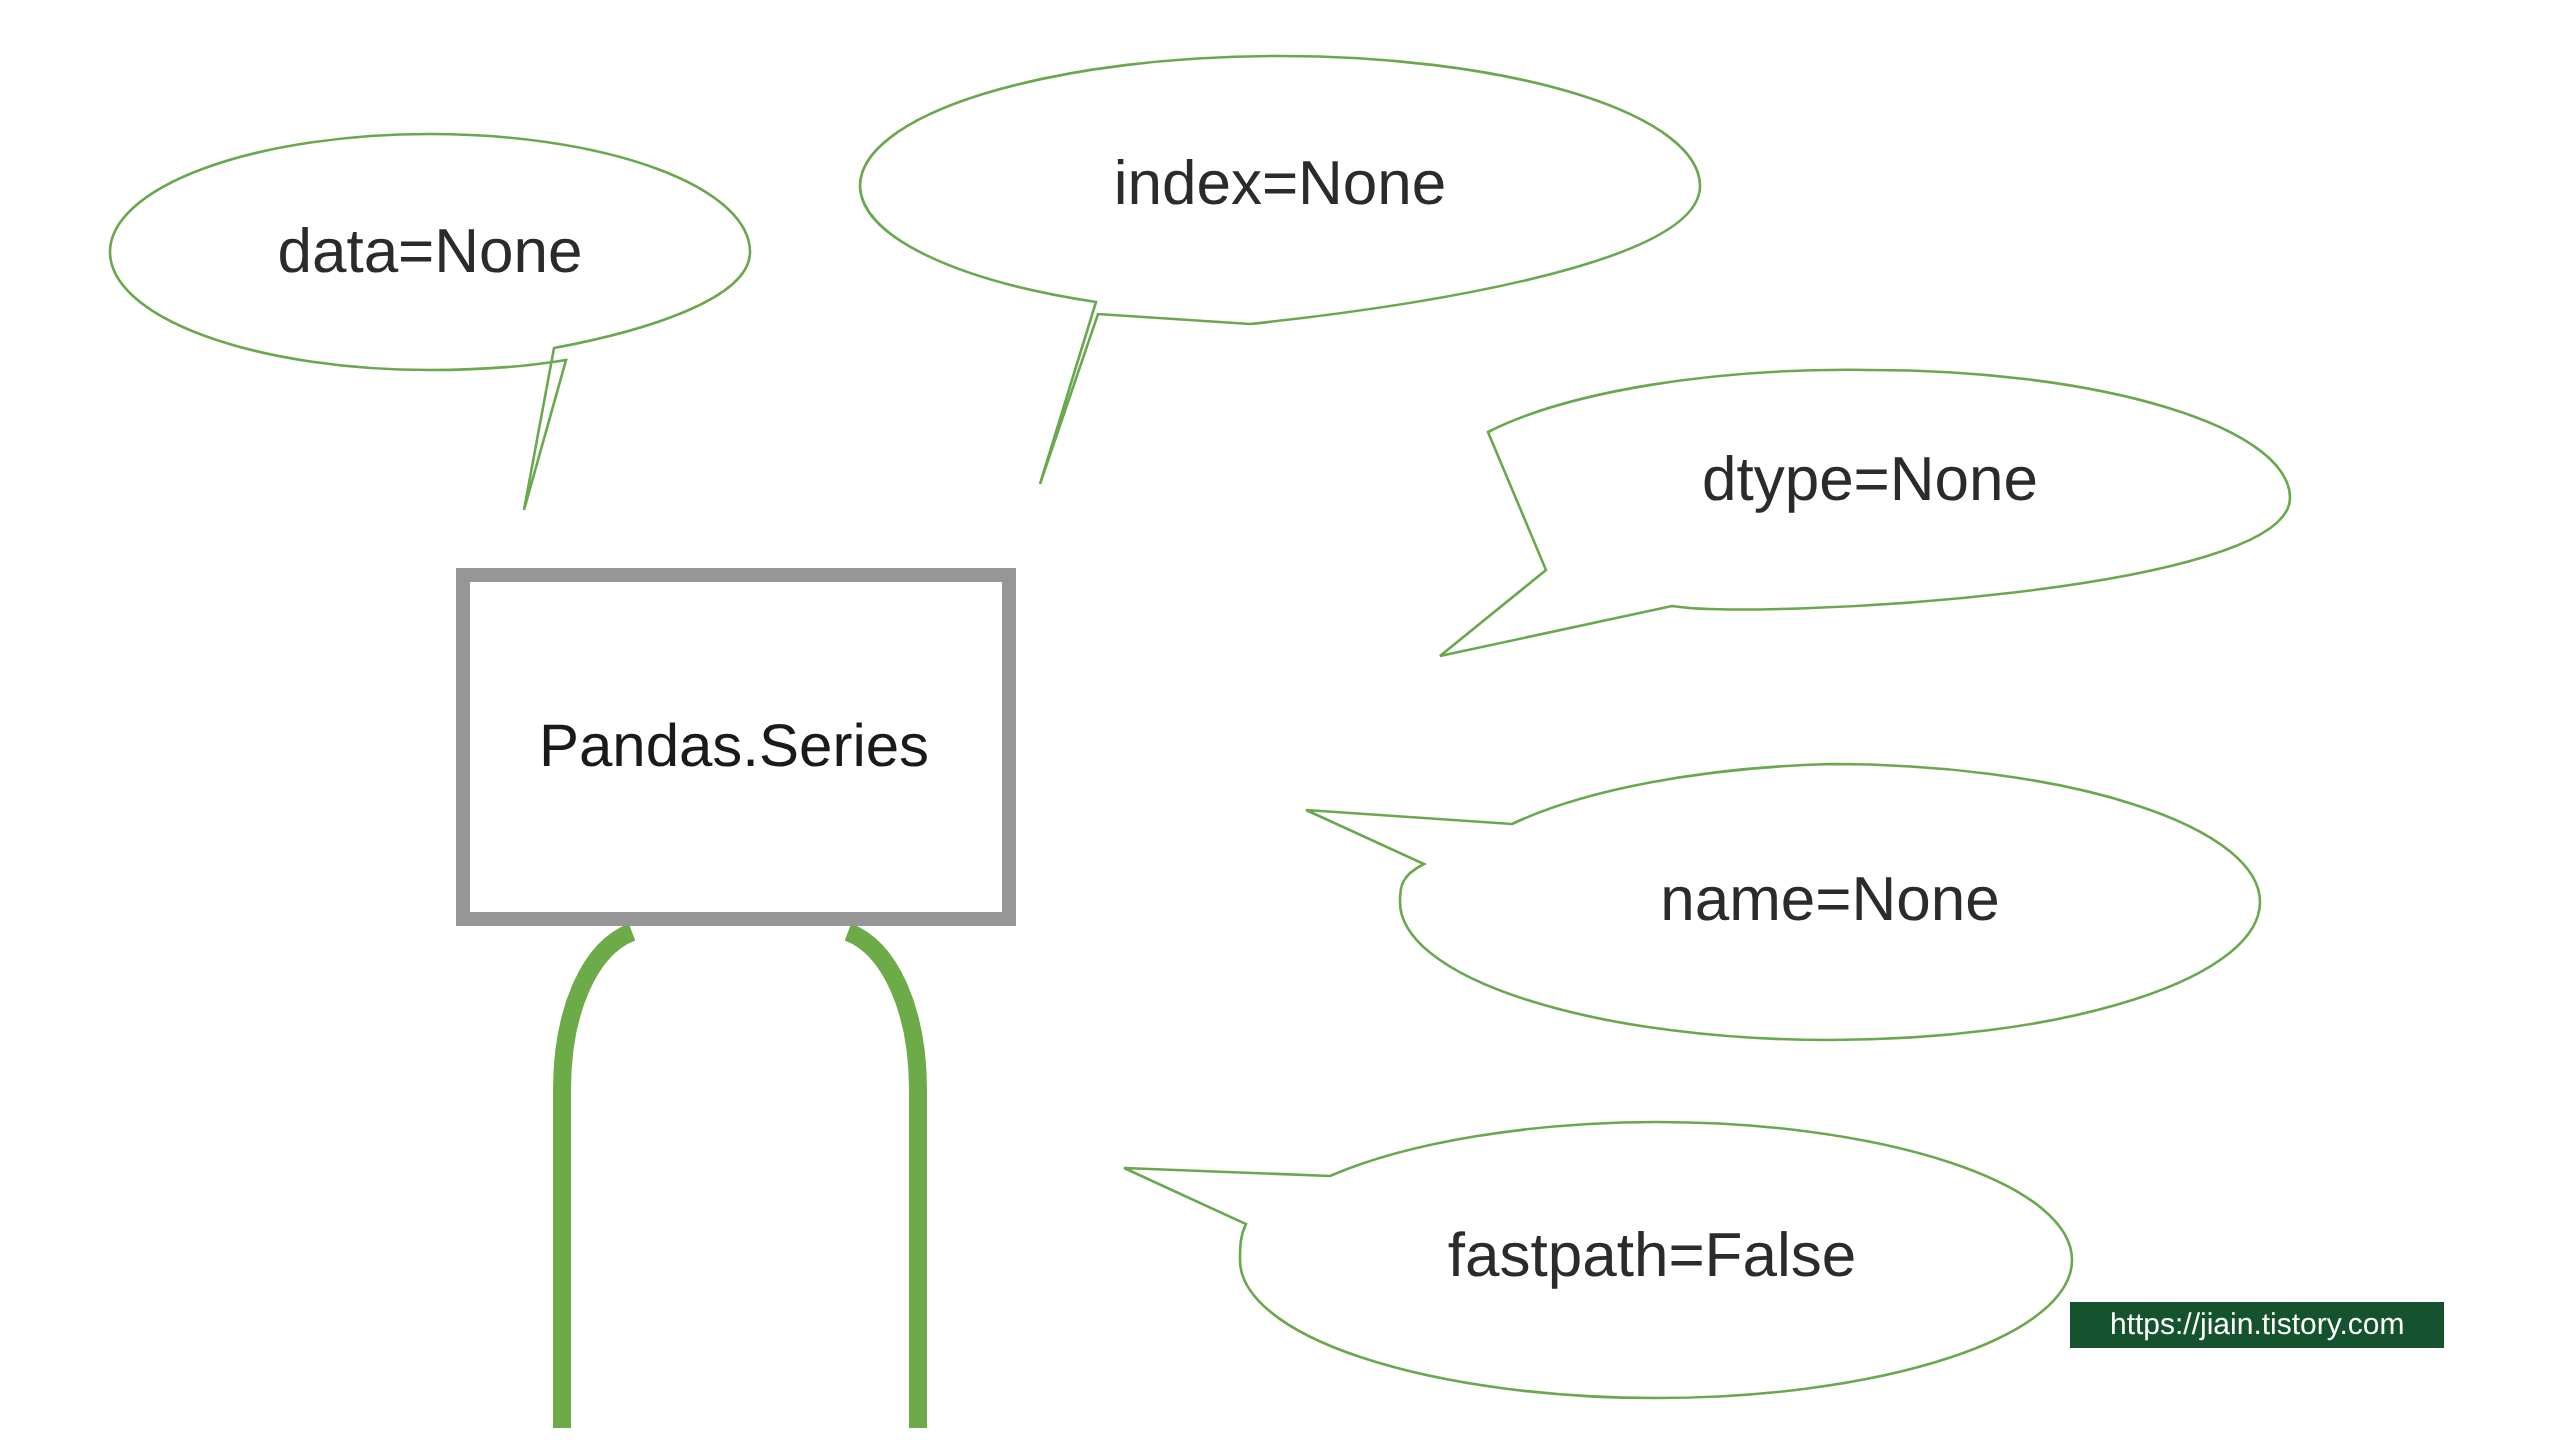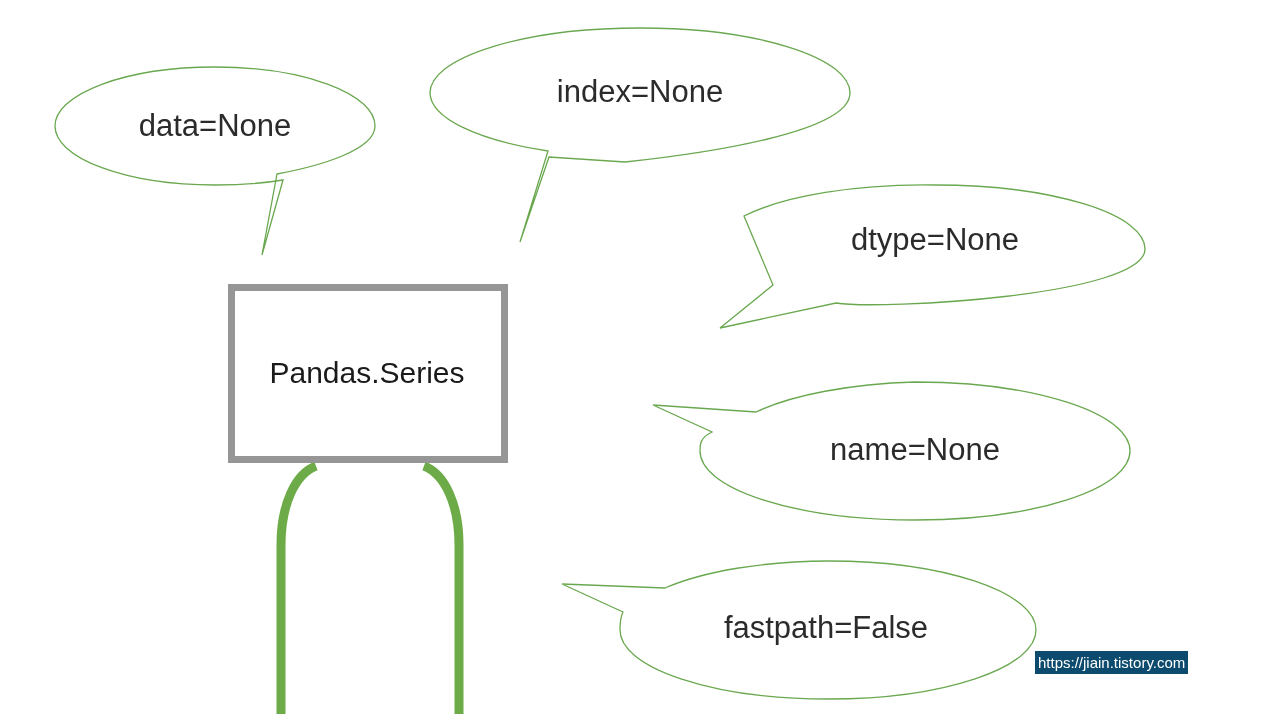--- a/index.html
+++ b/index.html
@@ -58,22 +58,22 @@
     font-weight: 300;
     text-anchor: middle;
     dominant-baseline: middle;
   }
   #watermark {
     position: absolute;
     left: 1035px;
     top: 651px;
     height: 23px;
     line-height: 23px;
-    padding: 0 3px;
-    background: #0c4a6e;
+    padding: 0 20px;
+    background: #14532d;
     color: #ffffff;
     font-family: "Liberation Sans", sans-serif;
     font-size: 15px;
     white-space: nowrap;
     letter-spacing: 0px;
   }
 </style>
 </head>
 <body>
 

